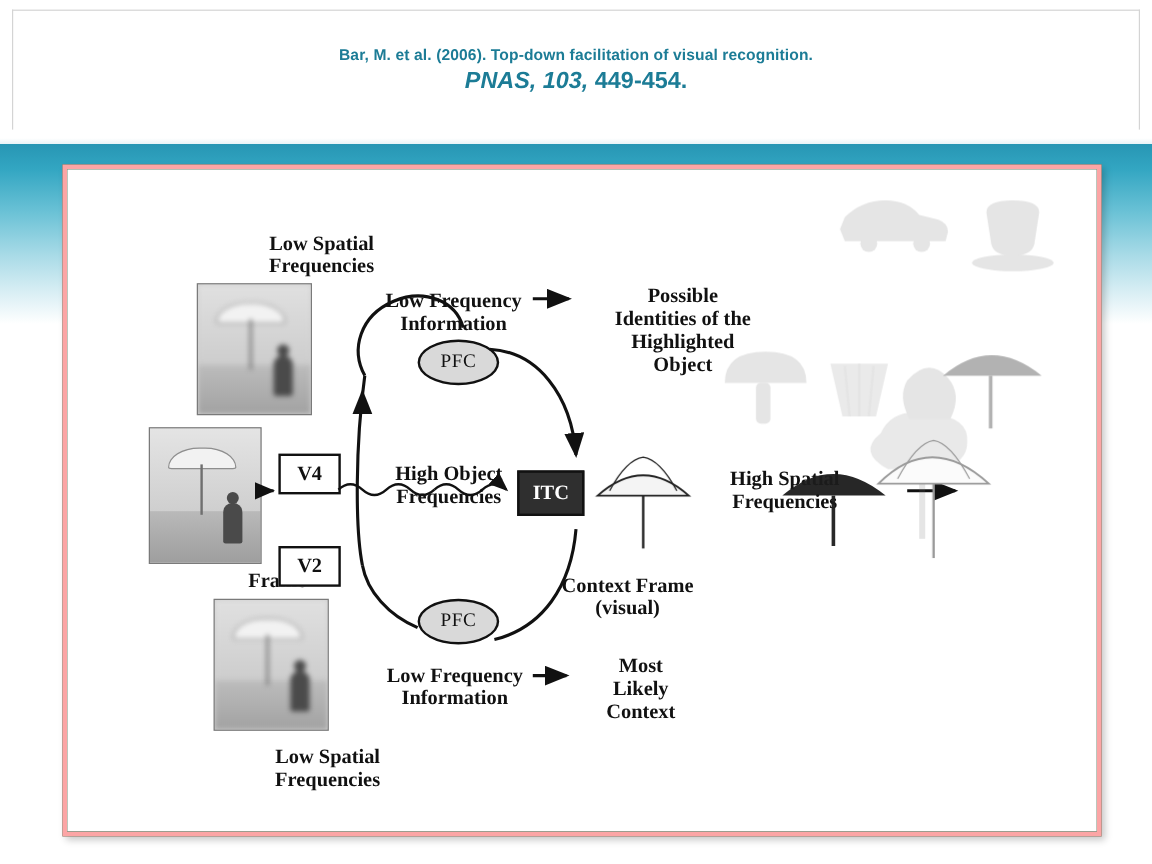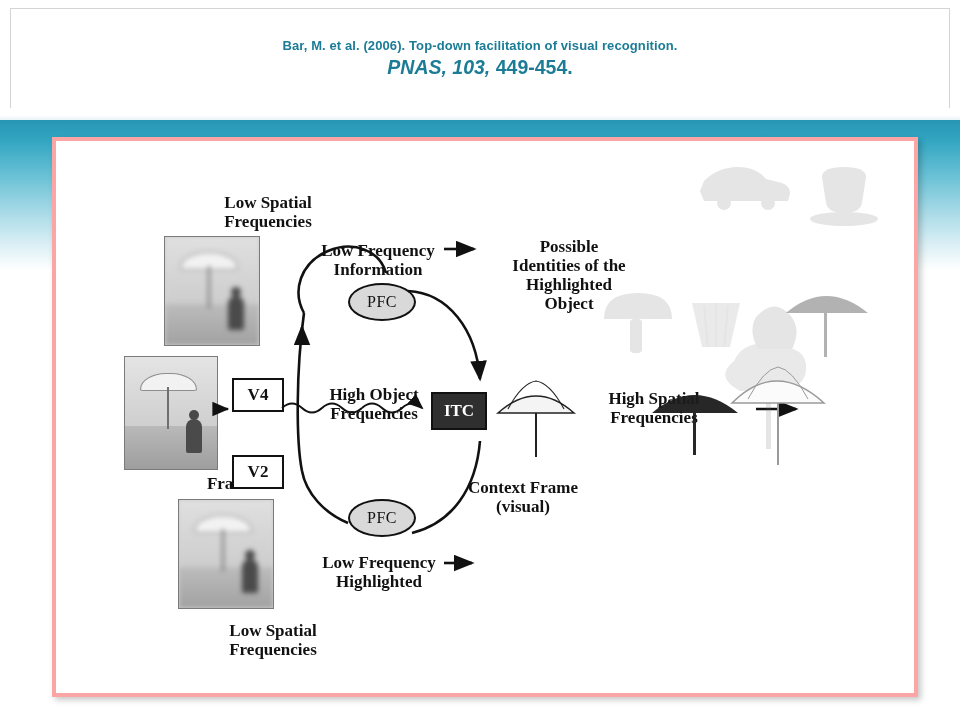--- a/index.html
+++ b/index.html
@@ -246,22 +246,25 @@
 
       <div class="dtext s17" style="left:508px; top:248px; width:180px;">High Spatial
 Frequencies</div>
 
       <div class="dtext s17" style="left:372px; top:337px; width:190px;">Context Frame
 (visual)</div>
 
       <div class="dtext s17" style="left:130px; top:333px; width:90px;">Frame</div>
 
       <div class="dtext s17" style="left:228px; top:412px; width:190px;">Low Frequency
-Highlighted</div>
-
+Information</div>
+
+      <div class="dtext s17" style="left:418px; top:404px; width:120px;">Most
+Likely
+Context</div>
 
       <div class="dtext s17" style="left:122px; top:480px; width:190px;">Low Spatial
 Frequencies</div>
 
       <div class="thumb blur" style="left:108px; top:95px; width:94px; height:108px;">
         <div class="sky"></div>
           <div class="sand"></div>
         <div class="umb blurfx">
             <div class="canopy"></div>
             <div class="pole"></div>

